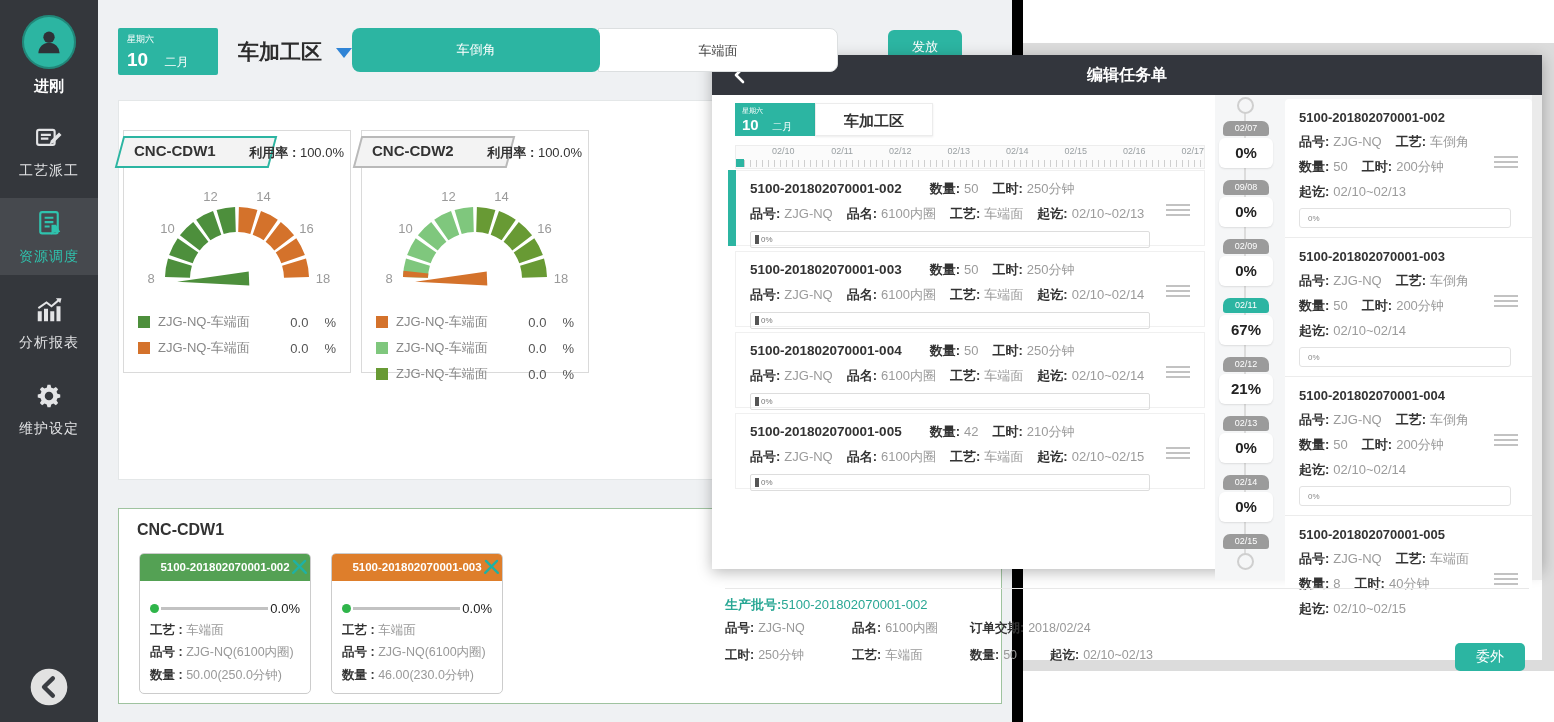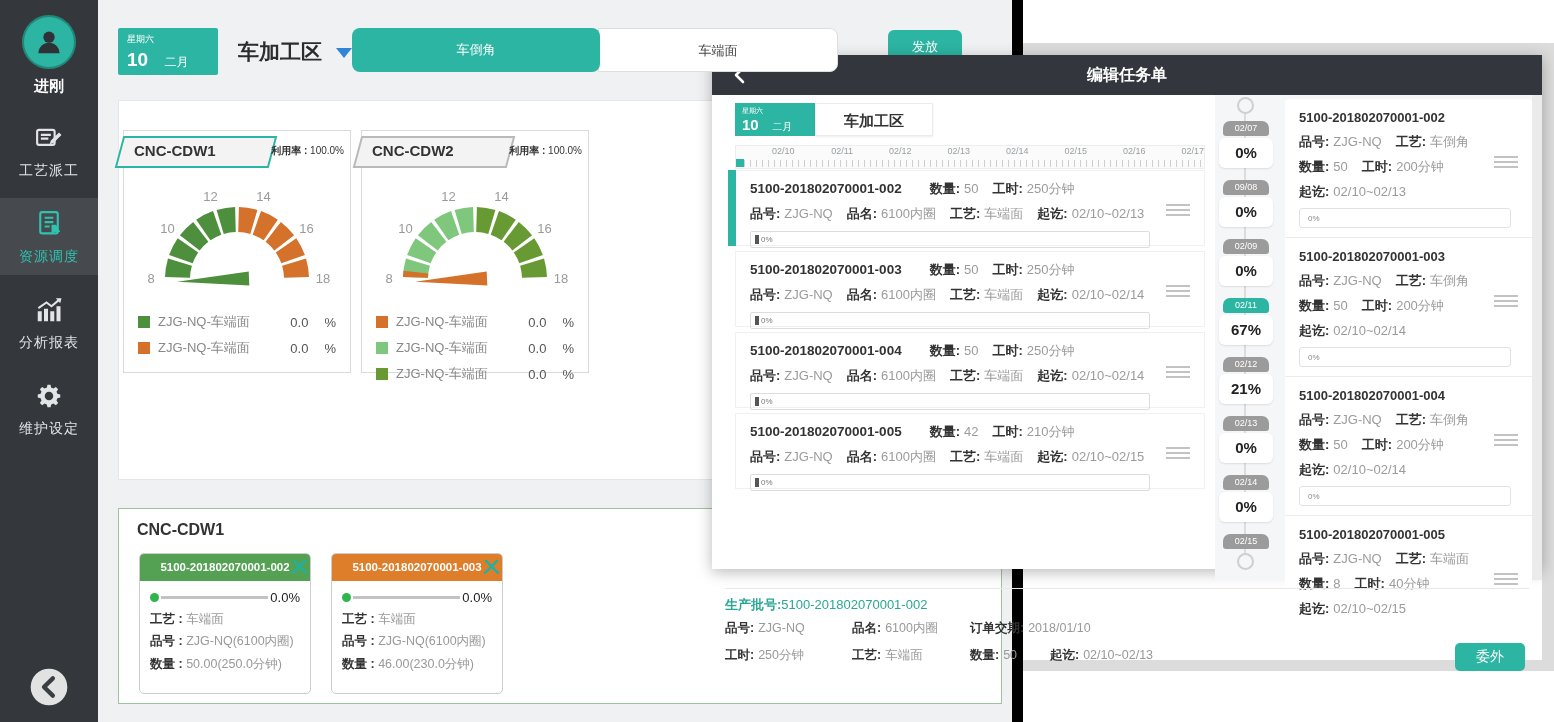--- a/index.html
+++ b/index.html
@@ -42,38 +42,38 @@
   .tab1{left:254px;width:248px;background:#2cb5a2;color:#fff;border-radius:8px;z-index:2;}
   .tab2{left:500px;width:240px;background:#fff;color:#444;border:1px solid #dcdfe0;border-radius:0 8px 8px 0;z-index:1;}
   .issue-btn{position:absolute;left:790px;top:30px;width:74px;height:33px;background:#2cb5a2;color:#fff;border:none;border-radius:6px;font-size:13px;cursor:pointer;}
 
   
   .panel{position:absolute;left:20px;top:100px;width:892px;height:380px;background:#fff;border:1px solid #e4e7e8;box-sizing:border-box;}
   .mcard{position:absolute;top:29px;width:228px;height:243px;background:#fff;border:1px solid #dadada;box-sizing:border-box;}
   .m-head{position:relative;height:42px;}
   .m-frame{position:absolute;left:-5px;top:5px;width:150px;height:28px;border:2px solid #2cb5a2;background:#f3f3f3;transform:skewX(-15deg);}
   .m-name{position:absolute;left:10px;top:11px;font-size:15px;font-weight:bold;color:#333;}
-  .m-util{position:absolute;right:6px;top:13px;font-size:10px;color:#333;}
+  .m-util{position:absolute;right:6px;top:13px;font-size:13px;color:#333;}
   .m-util-lab{font-weight:bold;}
   .m-gauge{height:126px;margin:2px 8px 0;}
   .m-legend{padding:8px 14px 0;}
   .lg-row{display:flex;align-items:center;height:26px;}
   .lg-sw{width:12px;height:12px;margin-right:8px;flex:none;}
   .lg-lab{flex:1;font-size:13px;color:#888;}
   .lg-val{font-size:13px;color:#555;}
   .lg-unit{font-size:13px;color:#555;margin-left:16px;}
 
   
   .queue{position:absolute;left:20px;top:508px;width:884px;height:196px;background:#fff;border:1px solid #9fc39f;box-sizing:border-box;}
   .q-title{position:absolute;left:18px;top:12px;font-size:16px;font-weight:bold;color:#333;}
   .qcard{position:absolute;top:44px;width:172px;height:141px;background:#fff;border:1px solid #cccccc;border-radius:5px;box-sizing:border-box;cursor:pointer;}
   .q-head{position:relative;height:27px;line-height:27px;border-radius:4px 4px 0 0;color:#fff;font-size:11.5px;font-weight:bold;text-align:center;}
   .q-tool{position:absolute;right:1px;top:3px;width:19px;height:19px;}
   .q-tool svg{width:19px;height:19px;}
-  .q-prog{display:flex;align-items:center;padding:9px 10px 3px;justify-content:center;}
+  .q-prog{display:flex;align-items:center;padding:20px 10px 3px;justify-content:center;}
   .q-dot{width:9px;height:9px;border-radius:50%;background:#2fb54a;flex:none;}
   .q-line{flex:1;height:3px;background:#c2c2c2;margin:0 2px;}
   .q-pct{font-size:13px;color:#222;}
   .q-row{padding:0 10px;font-size:12.5px;line-height:1.78;white-space:nowrap;}
   .q-lab{font-weight:bold;color:#333;margin-top:10px;}
   .q-val{color:#999;}
 
   
   .dialog{position:absolute;left:712px;top:55px;width:830px;height:514px;background:#fff;box-shadow:0 3px 14px rgba(0,0,0,.28);font-size:13px;}
   .dlg-header{position:absolute;left:0;top:0;width:100%;height:40px;background:#33363d;}
@@ -540,20 +540,20 @@
       </div>
     </div>
     <div class="scroll-strip"></div>
 
     <div class="dlg-sep"></div>
     <div class="f-batch">
       <span class="b">生产批号:</span><span>5100-201802070001-002</span>
     </div>
     <div class="f-field" style="left:13px;top:565px;"><span class="f-lab">品号:</span><span class="f-val">ZJG-NQ</span></div>
     <div class="f-field" style="left:140px;top:565px;"><span class="f-lab">品名:</span><span class="f-val">6100内圈</span></div>
-    <div class="f-field" style="left:258px;top:565px;"><span class="f-lab">订单交期:</span><span class="f-val">2018/01/10</span></div>
+    <div class="f-field" style="left:258px;top:565px;"><span class="f-lab">订单交期:</span><span class="f-val">2018/02/24</span></div>
     <div class="f-field" style="left:13px;top:592px;"><span class="f-lab">工时:</span><span class="f-val">250分钟</span></div>
     <div class="f-field" style="left:140px;top:592px;"><span class="f-lab">工艺:</span><span class="f-val">车端面</span></div>
     <div class="f-field" style="left:258px;top:592px;"><span class="f-lab">数量:</span><span class="f-val">50</span></div>
     <div class="f-field" style="left:338px;top:592px;"><span class="f-lab">起讫:</span><span class="f-val">02/10~02/13</span></div>
     <button class="outsource-btn">委外</button>
   </div>
 </div>
 
 </body></html>

